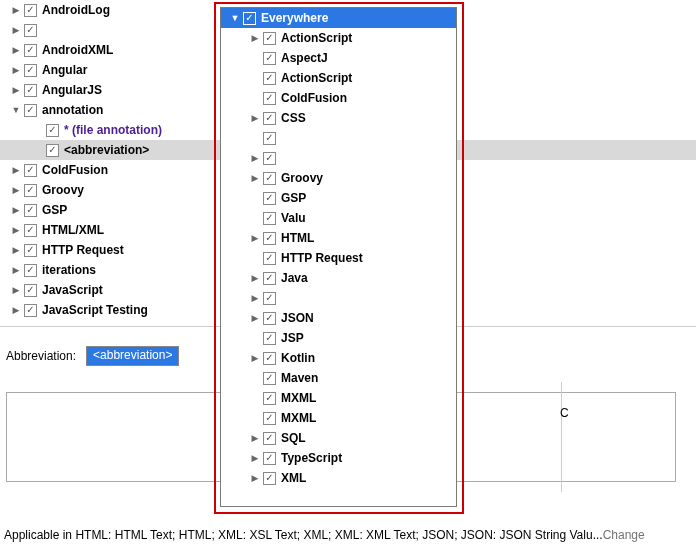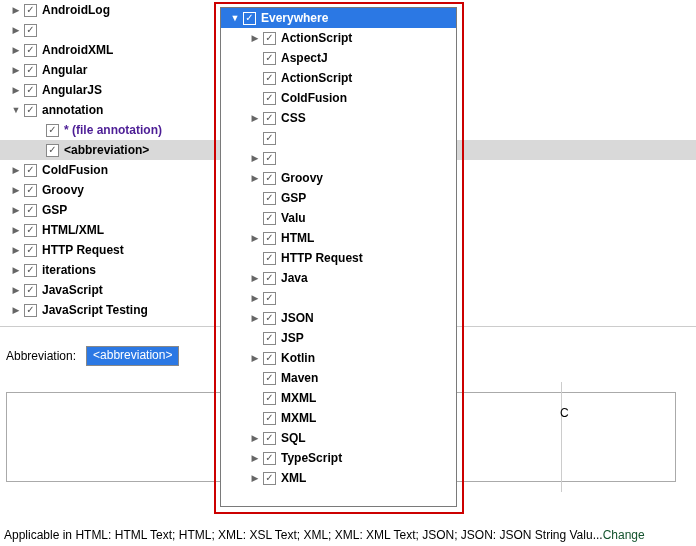--- a/index.html
+++ b/index.html
@@ -139,21 +139,21 @@
     border-left: 1px solid #ccc;
   }
   .applicable-row {
     position: absolute;
     left: 4px; bottom: 4px;
     width: 688px;
     font-size: 12px;
     white-space: nowrap;
     overflow: hidden;
   }
-  .link { color: #14532d; }
+  .link { color: #737373; }
 </style>
 </head>
 <body>
 
 <div class="tree-panel">
   <div class="tree" id="left-tree">
       <div class="tree-row">
         <span style="display: inline-block; width: 10px;"></span>
         <span class="toggle">▶</span>
         <span class="checkbox">✓</span>

